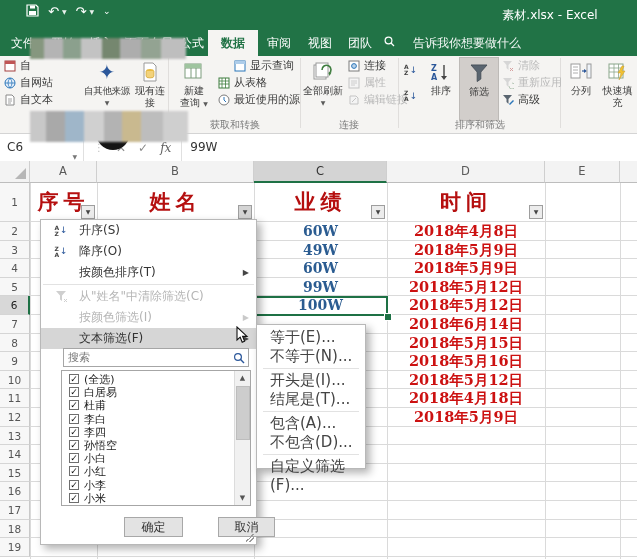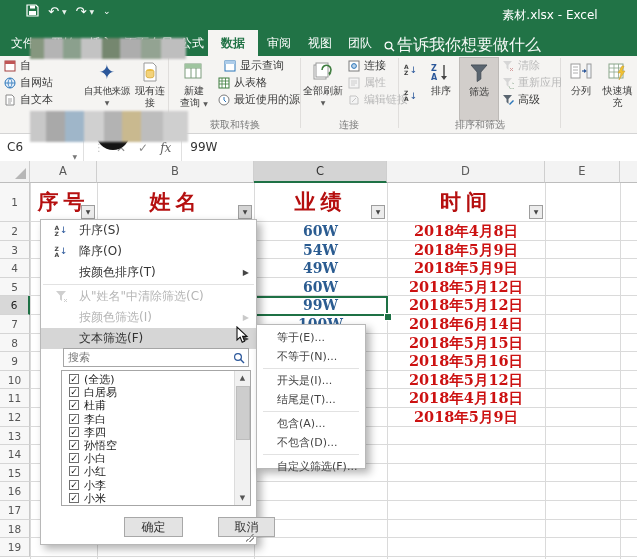--- a/index.html
+++ b/index.html
@@ -10,21 +10,21 @@
   .titlebar{position:absolute;left:0;top:0;width:637px;height:30px;background:#217346;color:#fff;}
   .qat{position:absolute;left:26px;top:4px;display:flex;align-items:center;gap:9px;color:#fff;}
   .qat .g{font-size:13px;line-height:13px;cursor:default;}
   .qat .dd{font-size:6px;margin-left:-6px;opacity:.9;}
   .wintitle{position:absolute;left:470px;top:7px;width:160px;text-align:center;font-size:12px;color:#fff;}
 
   
   .tabbar{position:absolute;left:0;top:30px;width:637px;height:26px;background:#217346;}
   .rtab{position:absolute;top:0;height:26px;line-height:26px;text-align:center;color:#fff;font-size:12px;cursor:default;}
   .rtab.active{background:#f5f4f2;color:#217346;font-weight:bold;}
-  .tellme{position:absolute;left:384px;top:0;height:26px;display:flex;align-items:flex-end;gap:2px;color:rgba(255,255,255,.95);font-size:16px;}
+  .tellme{position:absolute;left:384px;top:0;height:26px;display:flex;align-items:center;gap:18px;color:rgba(255,255,255,.95);font-size:12px;}
 
   
   .ribbon{position:absolute;left:0;top:56px;width:637px;height:77px;background:#f5f4f2;border-bottom:1px solid #d4d4d4;}
   .rdiv{position:absolute;top:2px;height:70px;width:1px;background:#e0dedc;}
   .glabel{position:absolute;top:62px;font-size:10px;color:#7a7a7a;text-align:center;}
   .smallbtn{position:absolute;display:flex;align-items:center;gap:4px;font-size:11px;color:#3b3b3b;height:15px;}
   .smallbtn.gray{color:#b9b9b9;}
   .bigbtn{position:absolute;top:1px;height:62px;display:flex;flex-direction:column;align-items:center;justify-content:flex-start;font-size:10px;color:#3b3b3b;text-align:center;line-height:12px;}
   .bigbtn .ic{height:26px;display:flex;align-items:center;justify-content:center;margin-top:2px;}
   .bigbtn.pressed{background:#d2cecb;border:1px solid #bdbab7;}
@@ -102,21 +102,21 @@
   .scroll .up{top:0;} .scroll .dn{bottom:0;}
   .scroll .thumb{position:absolute;left:1px;top:15px;width:12px;height:52px;background:#cdcdcd;border:1px solid #bdbdbd;}
   .mbtn{position:absolute;top:297px;height:20px;box-sizing:border-box;background:#e3e3e3;border:1px solid #a8a8a8;
       font-size:12px;color:#333;text-align:center;line-height:18px;}
   .grip{position:absolute;right:2px;bottom:2px;width:9px;height:9px;
       background:linear-gradient(135deg,transparent 0 50%,#9a9a9a 50% 56%,transparent 56% 72%,#9a9a9a 72% 78%,transparent 78%);}
 
   
   .smenu{position:absolute;left:256px;top:324px;width:110px;height:145px;box-sizing:border-box;background:#fff;border:1px solid #b8b8b8;
       box-shadow:4px 4px 8px rgba(0,0,0,.3);z-index:41;padding-top:3px;}
-  .smi{height:19px;line-height:19px;padding-left:20px;font-size:11px;color:#444;}
+  .smi{height:19px;line-height:19px;padding-left:13px;font-size:15px;color:#444;}
   .ssep{height:1px;background:#e2e2e2;margin:2px 6px;}
 
   .cursor{position:absolute;left:236px;top:326px;z-index:60;}
 </style>
 </head>
 <body>
 
 <div id="app">
 
   <div class="titlebar">
@@ -206,21 +206,21 @@
       <span class="ic">
         <svg width="22" height="20" viewBox="0 0 22 20">
             <rect x="2" y="2" width="16" height="14" fill="#fff" stroke="#7d9c7d"></rect>
             <path d="M2 6h16M8 2v14M13 2v14" stroke="#7d9c7d" stroke-width="1"></path>
             <rect x="2" y="2" width="16" height="4" fill="#9fc49f"></rect>
           </svg>
       </span>
       <span>新建</span>
       <span><span>查询</span> <span class="dda">▼</span></span>
     </div>
-    <div class="smallbtn" style="left:224px;top:2px;">
+    <div class="smallbtn" style="left:234px;top:2px;">
       <svg class="mini-ico" viewBox="0 0 12 12">
           <rect x="1" y="1" width="10" height="10" fill="#fff" stroke="#2b76b9"></rect>
           <rect x="1" y="1" width="10" height="3" fill="#aecdea"></rect>
         </svg>
       <span>显示查询</span>
     </div>
     <div class="smallbtn" style="left:218px;top:19px;">
       <svg class="mini-ico" viewBox="0 0 12 12">
           <rect x="1" y="1" width="10" height="10" fill="#fff" stroke="#3f7d3f"></rect>
           <path d="M1 4h10M1 7h10M4 1v10M7.5 1v10" stroke="#3f7d3f" stroke-width=".8"></path>
@@ -420,21 +420,20 @@
     <div class="bigred" style="left:254px;width:133px;">业绩</div>
     <div class="bigred" style="left:387px;width:158px;">时间</div>
 
     <div class="fltbtn" style="left:81px;top:44px;"><span>▼</span></div>
     <div class="fltbtn pressed" style="left:238px;top:44px;"><span>▼</span></div>
     <div class="fltbtn" style="left:371px;top:44px;"><span>▼</span></div>
     <div class="fltbtn" style="left:529px;top:44px;"><span>▼</span></div>
 
     <div class="colstack perf" style="left:254px;width:133px;">
         <div class="cell">60W</div>
-        <div class="cell">54W</div>
         <div class="cell">49W</div>
         <div class="cell">60W</div>
         <div class="cell">99W</div>
         <div class="cell">100W</div>
       </div>
     <div class="colstack dates" style="left:387px;width:158px;">
         <div class="cell">2018年4月8日</div>
         <div class="cell">2018年5月9日</div>
         <div class="cell">2018年5月9日</div>
         <div class="cell">2018年5月12日</div>

